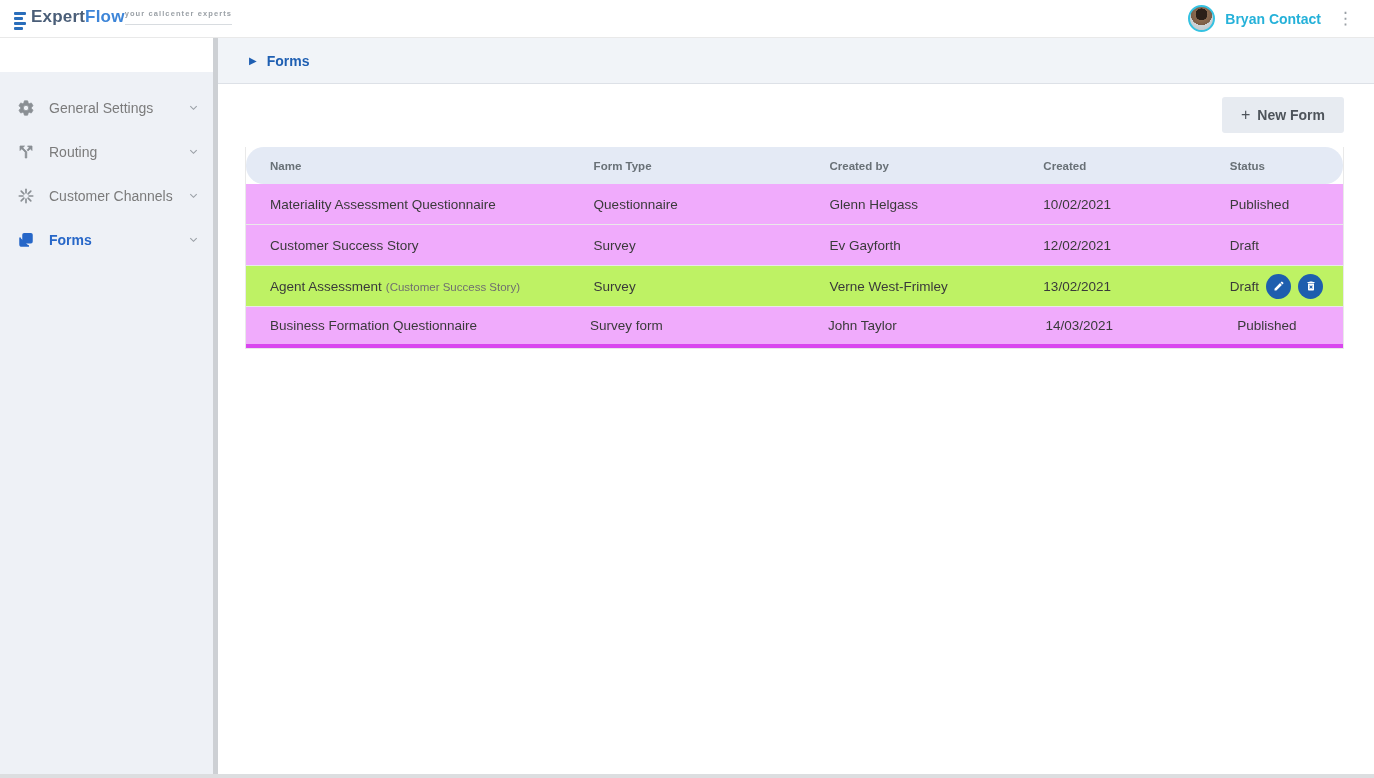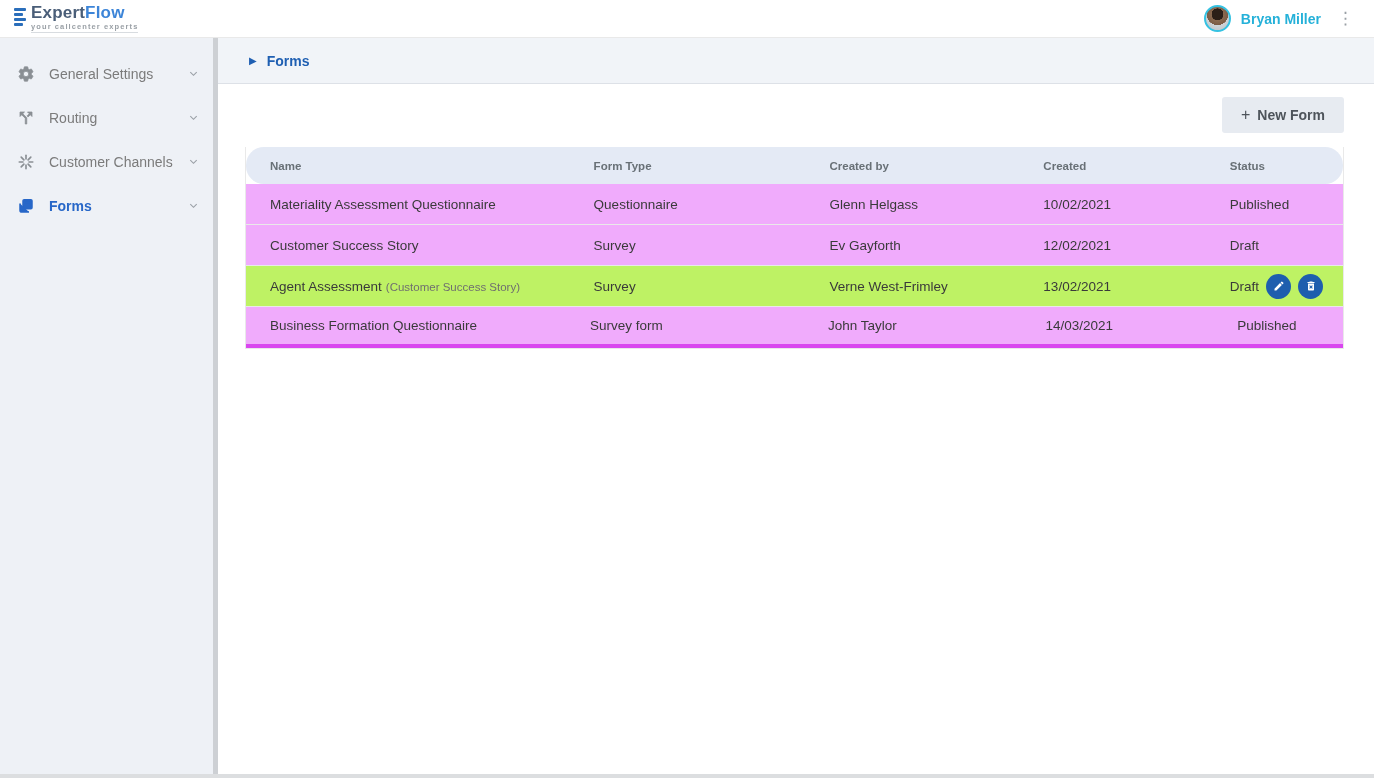--- a/index.html
+++ b/index.html
@@ -7,33 +7,33 @@
 
   
   .header { height:38px; background:#fff; display:flex; align-items:center; justify-content:space-between; padding:0 14px 0 14px; border-bottom:1px solid #e9e9e9; }
   .logo { display:flex; align-items:flex-start; gap:5px; cursor:pointer; }
   .logo-mark { display:flex; flex-direction:column; gap:2px; margin-top:4px; }
   .logo-mark i { display:block; height:3px; background:#2a6ebb; border-radius:1px; }
   .logo-mark i:nth-child(1){ width:12px; }
   .logo-mark i:nth-child(2){ width:9px; }
   .logo-mark i:nth-child(3){ width:12px; }
   .logo-mark i:nth-child(4){ width:9px; }
-  .logo-textwrap { display:flex; flex-direction:column; line-height:1; }
+  .logo-textwrap { display:flex; flex-direction:row; line-height:1; }
   .logo-brand { font-size:17px; font-weight:bold; letter-spacing:.2px; }
   .logo-brand .b1 { color:#4a5e78; }
   .logo-brand .b2 { color:#3d85d8; }
   .logo-tagline { font-size:7.5px; color:#9aa0a6; letter-spacing:1.1px; margin-top:2px; border-bottom:1px solid #d8dce0; padding-bottom:2px;font-weight:bold; }
   .user-area { display:flex; align-items:center; gap:10px; }
   .avatar { width:27px; height:27px; border-radius:50%; border:2px solid #35c2e2; background:radial-gradient(circle at 50% 32%, #2b1f18 0%, #2b1f18 30%, #8a6a50 31%, #7a5b45 55%, #cfd4d8 56%, #b9c1c7 100%); cursor:pointer; }
   .user-name { font-size:14px; font-weight:bold; color:#25b1d9; cursor:pointer; }
   .kebab { color:#9aa0a6; font-size:17px; line-height:1; padding:2px 6px; cursor:pointer; letter-spacing:0; }
 
   
   .main { display:flex; height:736px; }
-  .sidebar { width:213px; background:#eef1f6; padding-top:14px; flex-shrink:0; }
+  .sidebar { width:213px; background:#eef1f6; padding-top:14px; flex-shrink:0;margin-top:34px; }
   .v-divider { width:5px; background:#cdd0d4; flex-shrink:0; }
   .content { flex:1; background:#fff; display:flex; flex-direction:column; }
 
   
   .side-item { display:flex; align-items:center; height:44px; padding:0 14px 0 16px; color:#7b7b7b; font-size:14px; cursor:pointer; }
   .side-item .sicon { width:20px; height:20px; margin-right:13px; display:flex; align-items:center; justify-content:center; }
   .side-item .sicon svg { fill:#8a8f94; stroke:#8a8f94; }
   .side-item .slabel { flex:1; }
   .side-item .chev { color:#9aa0a6; }
   .side-item .chev svg { stroke:#9aa0a6; fill:none; }
@@ -80,21 +80,21 @@
         <i></i>
         <i></i>
       </span>
     <span class="logo-textwrap">
       <span class="logo-brand"><span class="b1">Expert</span><span class="b2">Flow</span></span>
       <span class="logo-tagline">your callcenter experts</span>
     </span>
   </div>
   <div class="user-area">
     <span class="avatar"></span>
-    <span class="user-name">Bryan Miller</span>
+    <span class="user-name">Bryan Contact</span>
     <span class="kebab">⋮</span>
   </div>
 </div>
 
 <div class="main">
 
   <div class="sidebar">
     <div class="side-item">
       <span class="sicon">
         <svg width="18" height="18" viewBox="0 0 24 24">

